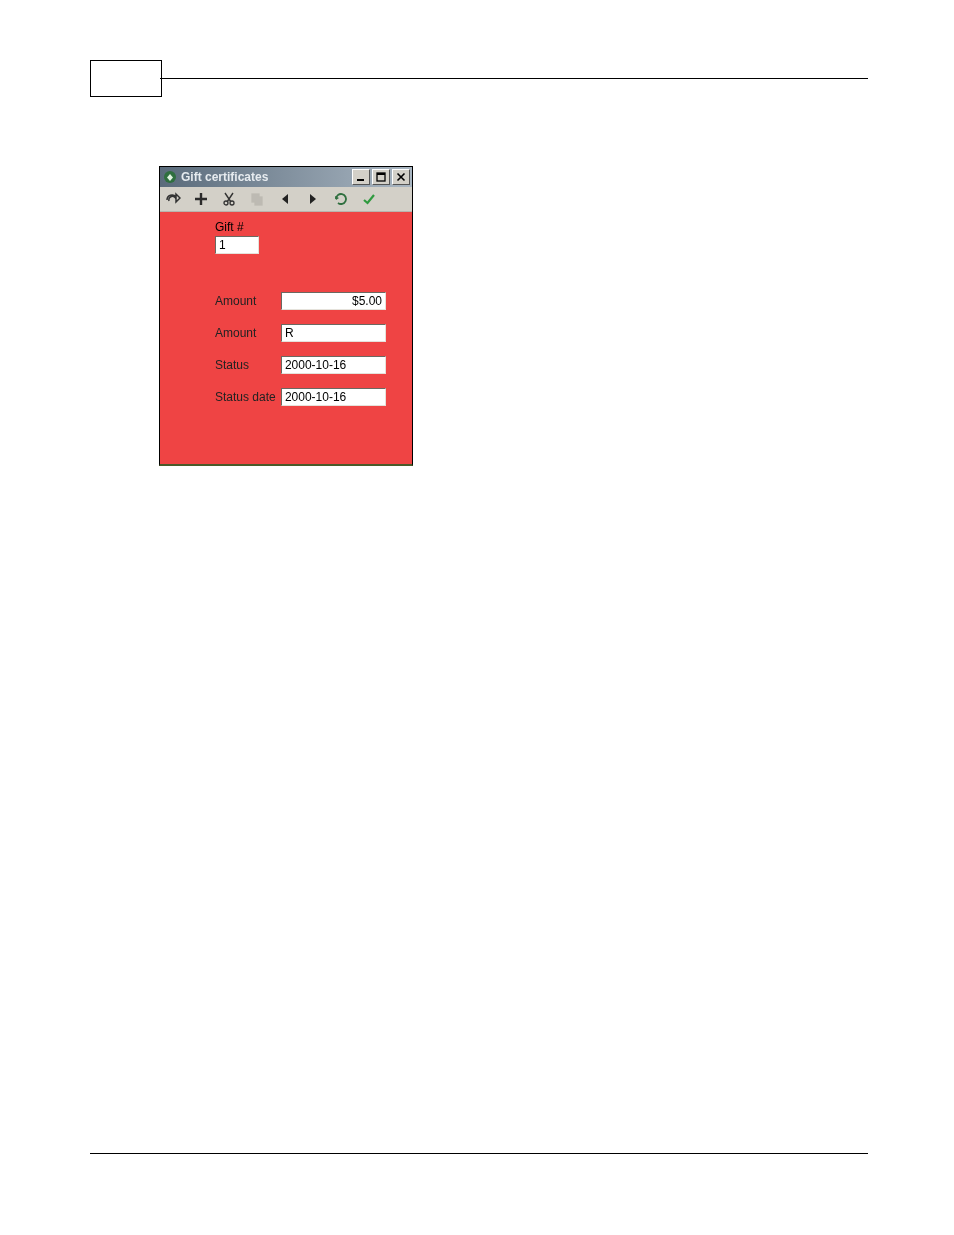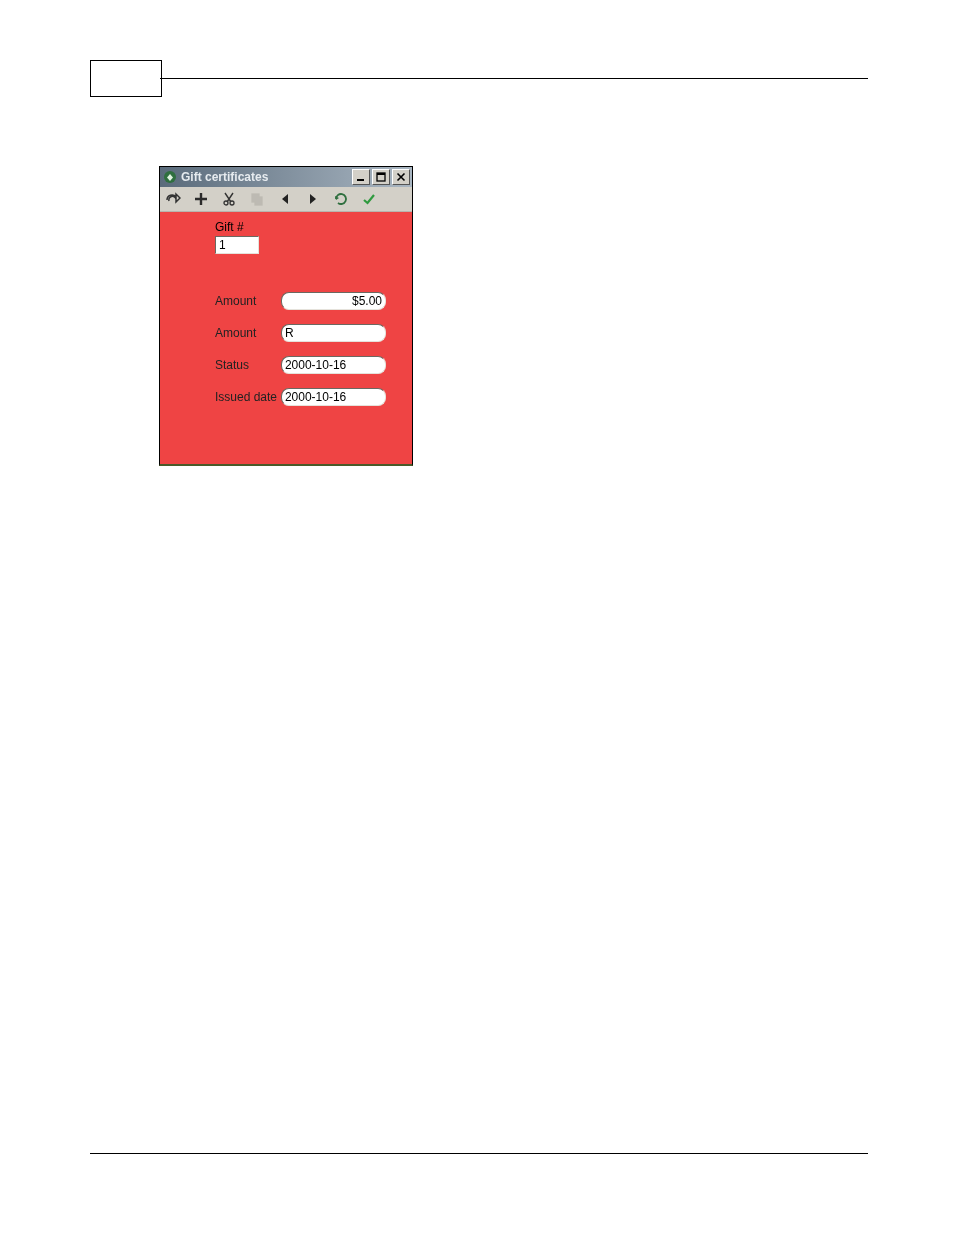--- a/index.html
+++ b/index.html
@@ -144,21 +144,21 @@
     border-right-color: #e5e2db;
     border-bottom-color: #e5e2db;
     height: 18px;
     padding: 0 3px;
     font-size: 12px;
     color: #000;
     box-sizing: border-box;
     line-height: 16px;
   }
   .field.small { width: 44px; }
-  .field.std { width: 120px; border-radius: 8px; }
+  .field.std { width: 120px; }
   .field.right { text-align: right; }
 
   .gift-block { margin-top: 2px; }
   .gift-block .lbl { margin-bottom: 2px; display:block; }
 
   .spacer { height: 24px; }
 </style>
 </head>
 <body>
 
@@ -263,19 +263,19 @@
         <span class="lbl">Amount</span>
         <div class="field std">R</div>
       </div>
 
       <div class="row">
         <span class="lbl">Status</span>
         <div class="field std">2000-10-16</div>
       </div>
 
       <div class="row">
-        <span class="lbl">Issued date</span>
+        <span class="lbl">Status date</span>
         <div class="field std">2000-10-16</div>
       </div>
 
     </div>
   </div>
 </div>
 
 </body></html>

